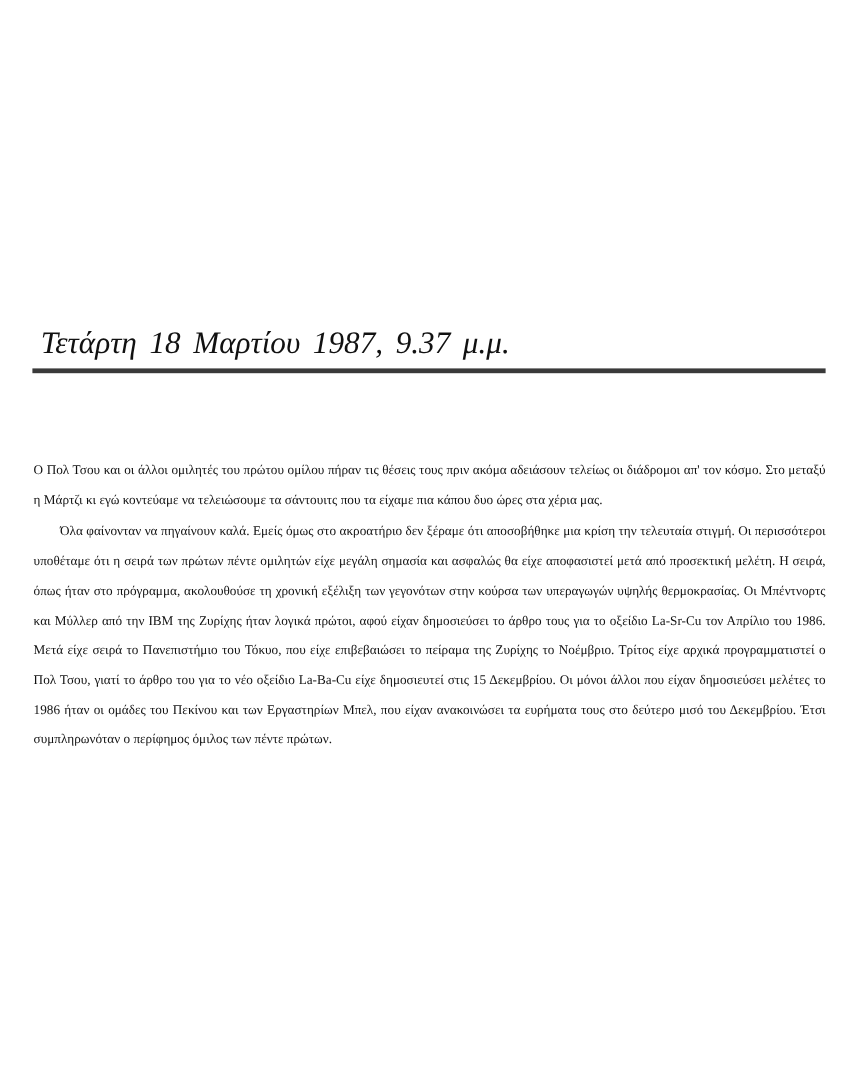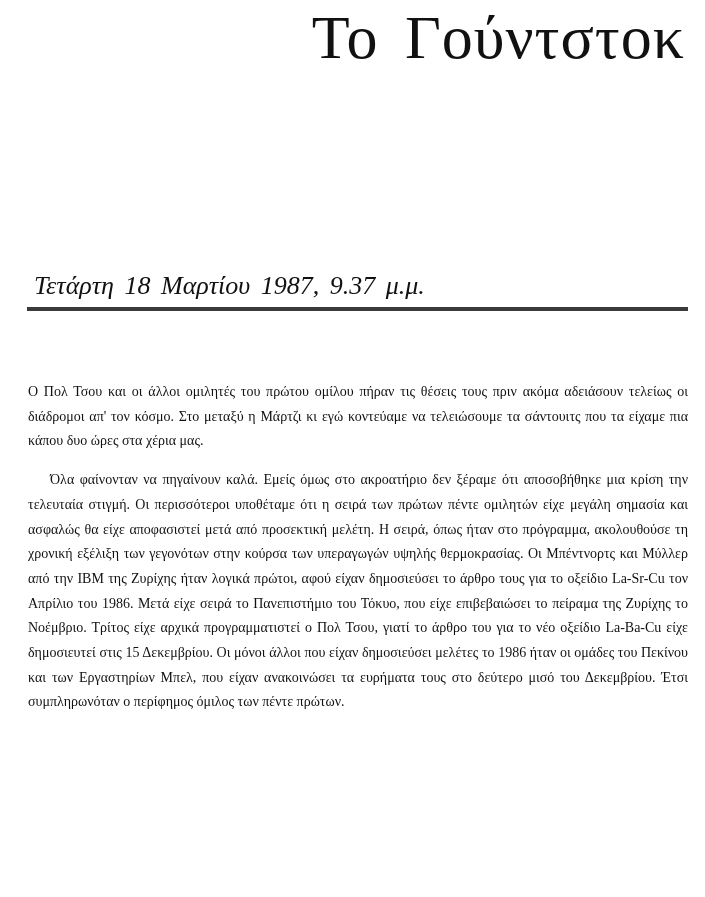--- a/index.html
+++ b/index.html
@@ -16,30 +16,29 @@
     .dateline {
       position: absolute; left: 34px; top: 270px;
       font-style: italic; font-size: 26px; line-height: 32px; word-spacing: 4px;
     }
     .rule {
       position: absolute; left: 27px; top: 307px; width: 661px; height: 4px;
       background: #3a3a3a;
     }
     .body-text {
       position: absolute; left: 28px; top: 380px; width: 660px;
-      font-size: 14px; line-height: 24.7px; text-align: justify; margin: 0;
+      font-size: 11px; line-height: 24.7px; text-align: justify; margin: 0;
     }
     .body-text p { margin: 0; }
-    .body-text p.indent { text-indent: 22px; margin-top: 14px; }
+    .body-text p.indent { text-indent: 22px; margin-top: 2px; }
   </style>
 </head>
 <body>
 
 <h1 class="title">
-  <span>Το Γούντστοκ</span>
 </h1>
 
 <div class="dateline">Τετάρτη 18 Μαρτίου 1987, 9.37 μ.μ.</div>
 <div class="rule"></div>
 
 <div class="body-text">
   <p>Ο Πολ Τσου και οι άλλοι ομιλητές του πρώτου ομίλου πήραν τις θέσεις τους πριν ακόμα αδειάσουν τελείως οι διάδρομοι απ' τον κόσμο. Στο μεταξύ η Μάρτζι κι εγώ κοντεύαμε να τελειώσουμε τα σάντουιτς που τα είχαμε πια κάπου δυο ώρες στα χέρια μας.</p>
   <p class="indent">Όλα φαίνονταν να πηγαίνουν καλά. Εμείς όμως στο ακροατήριο δεν ξέραμε ότι αποσοβήθηκε μια κρίση την τελευταία στιγμή. Οι περισσότεροι υποθέταμε ότι η σειρά των πρώτων πέντε ομιλητών είχε μεγάλη σημασία και ασφαλώς θα είχε αποφασιστεί μετά από προσεκτική μελέτη. Η σειρά, όπως ήταν στο πρόγραμμα, ακολουθούσε τη χρονική εξέλιξη των γεγονότων στην κούρσα των υπεραγωγών υψηλής θερμοκρασίας. Οι Μπέντνορτς και Μύλλερ από την IBM της Ζυρίχης ήταν λογικά πρώτοι, αφού είχαν δημοσιεύσει το άρθρο τους για το οξείδιο La-Sr-Cu τον Απρίλιο του 1986. Μετά είχε σειρά το Πανεπιστήμιο του Τόκυο, που είχε επιβεβαιώσει το πείραμα της Ζυρίχης το Νοέμβριο. Τρίτος είχε αρχικά προγραμματιστεί ο Πολ Τσου, γιατί το άρθρο του για το νέο οξείδιο La-Ba-Cu είχε δημοσιευτεί στις 15 Δεκεμβρίου. Οι μόνοι άλλοι που είχαν δημοσιεύσει μελέτες το 1986 ήταν οι ομάδες του Πεκίνου και των Εργαστηρίων Μπελ, που είχαν ανακοινώσει τα ευρήματα τους στο δεύτερο μισό του Δεκεμβρίου. Έτσι συμπληρωνόταν ο περίφημος όμιλος των πέντε πρώτων.</p>
 </div>
 

